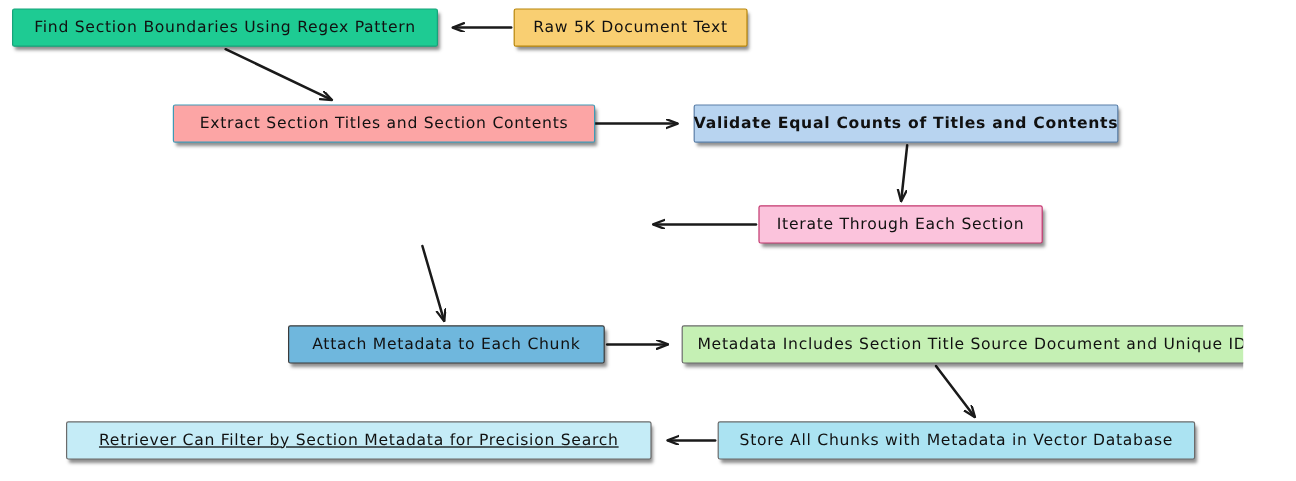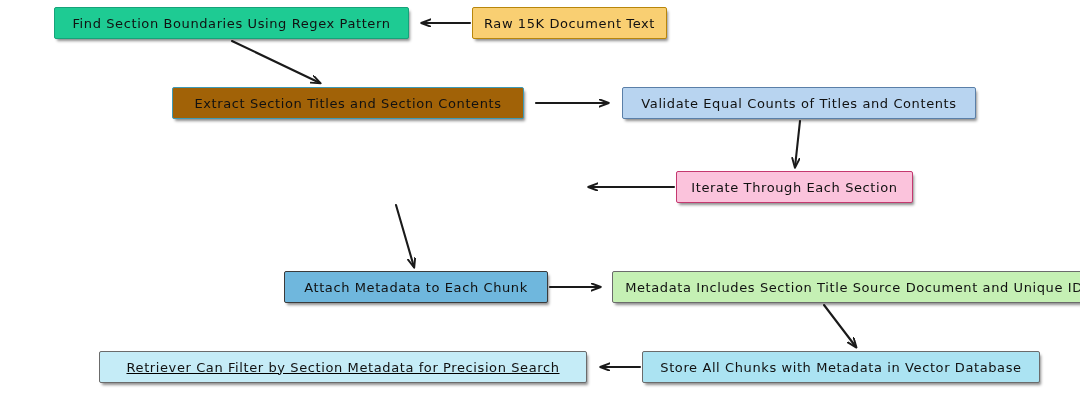--- a/index.html
+++ b/index.html
@@ -7,21 +7,20 @@
     padding: 0;
     background: #ffffff;
   }
   #canvas {
     position: relative;
     width: 1036px;
     height: 401px;
     background: #ffffff;
     overflow: hidden;
     font-family: "DejaVu Sans", sans-serif;
-    margin-left: 44px;
   }
   #arrow-layer {
     position: absolute;
     left: 0;
     top: 0;
     width: 1080px;
     height: 401px;
     pointer-events: none;
     z-index: 1;
   }
@@ -93,26 +92,26 @@
 
     <g>
       <path d="M596,367 L557,367" fill="none" stroke="#1a1a1a" stroke-width="2.1" stroke-linecap="round" marker-end="url(#ah)"></path>
     </g>
   </svg>
 
   <div class="node" style="left: 10px; top: 7px; width: 355px; height: 32px; background: rgb(30, 203, 147); border-color: rgb(22, 163, 122);">
     <span class="node-label">Find Section Boundaries Using Regex Pattern</span>
   </div>
   <div class="node" style="left: 428px; top: 7px; width: 195px; height: 32px; background: rgb(249, 207, 114); border-color: rgb(184, 134, 11);">
-    <span class="node-label">Raw 15K Document Text</span>
+    <span class="node-label">Raw 5K Document Text</span>
   </div>
-  <div class="node" style="left: 128px; top: 87px; width: 352px; height: 32px; background: #a16207; border-color: rgb(62, 154, 181);">
+  <div class="node" style="left: 144px; top: 87px; width: 352px; height: 32px; background: #fca5a5; border-color: rgb(62, 154, 181);">
     <span class="node-label">Extract Section Titles and Section Contents</span>
   </div>
-  <div class="node" style="left: 578px; top: 87px; width: 354px; height: 32px; background: rgb(184, 212, 240); border-color: rgb(90, 127, 168);">
+  <div class="node" style="left: 578px; top: 87px; width: 354px; height: 32px; background: rgb(184, 212, 240); border-color: rgb(90, 127, 168); font-weight: bold;">
     <span class="node-label">Validate Equal Counts of Titles and Contents</span>
   </div>
   <div class="node" style="left: 632px; top: 171px; width: 237px; height: 32px; background: rgb(251, 195, 220); border-color: rgb(196, 56, 111);">
     <span class="node-label">Iterate Through Each Section</span>
   </div>
   <div class="node" style="left: 568px; top: 271px; width: 484px; height: 32px; background: rgb(197, 240, 180); border-color: rgb(107, 107, 107);">
     <span class="node-label">Metadata Includes Section Title Source Document and Unique ID</span>
   </div>
   <div class="node" style="left: 240px; top: 271px; width: 264px; height: 32px; background: rgb(111, 183, 221); border-color: rgb(59, 59, 59);">
     <span class="node-label">Attach Metadata to Each Chunk</span>

